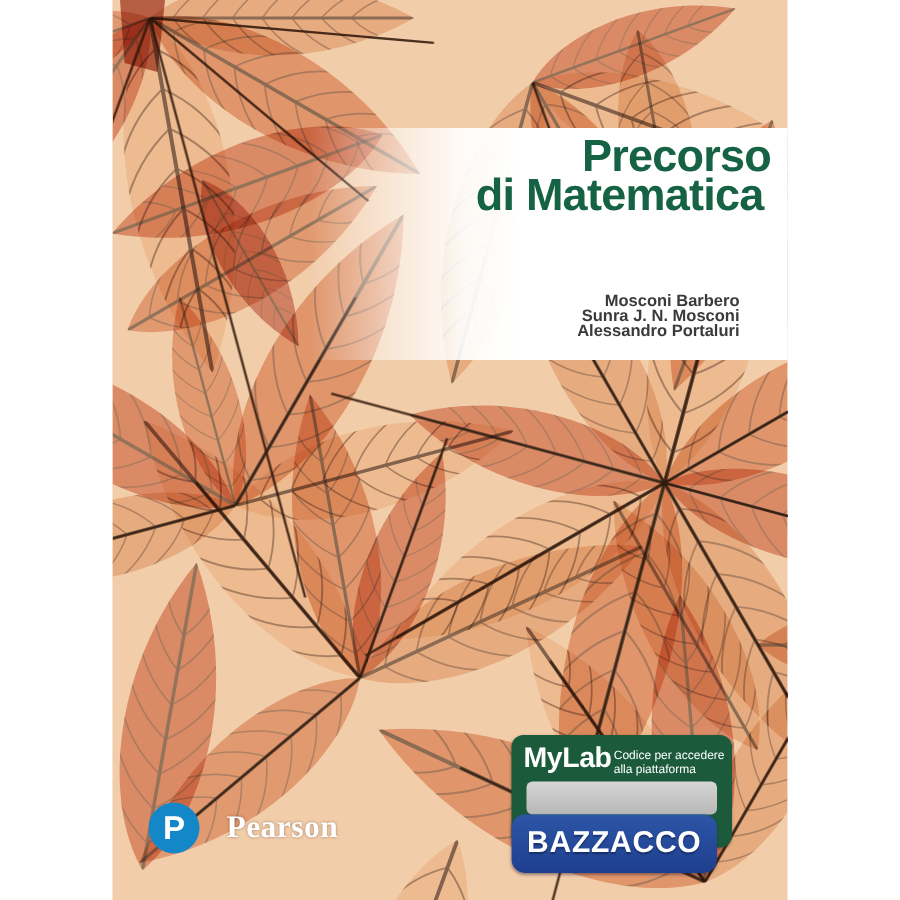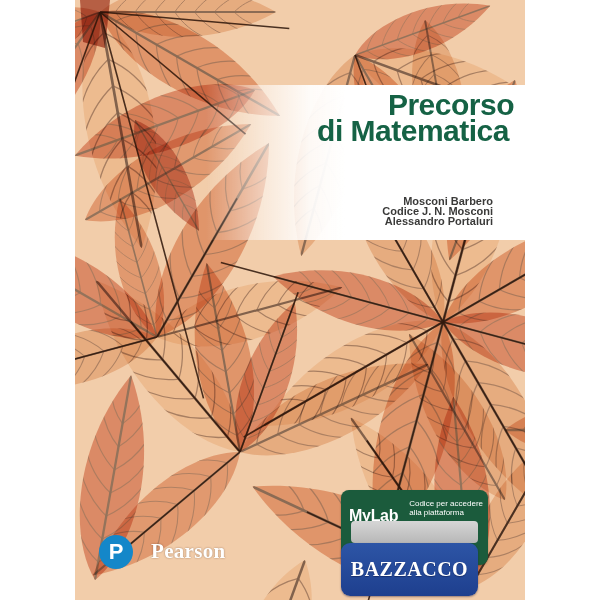--- a/index.html
+++ b/index.html
@@ -39,40 +39,40 @@
   }
   .authors div{white-space:nowrap;}
 
   
   .mylab-badge{
     position:absolute;left:266px;top:490px;width:147px;height:75px;
     background:#1b5b3c;border-radius:8px;
     box-shadow:0 1px 2px rgba(40,20,5,0.35);
   }
   .mylab-word{
-    position:absolute;left:8px;top:16px;color:#ffffff;
-    font-size:16px;line-height:20px;letter-spacing:-0.3px;
+    position:absolute;left:8px;top:6px;color:#ffffff;
+    font-size:19px;line-height:20px;letter-spacing:-0.3px;
   }
   .mylab-word .my{font-weight:600;}
   .mylab-word .lab{font-weight:800;}
   .mylab-info{
     position:absolute;right:5px;top:10px;
     color:#ffffff;font-size:8px;line-height:8.5px;font-weight:normal;
   }
   .scratch-panel{
     position:absolute;left:276px;top:521px;width:127px;height:22px;
     border-radius:4px;
     background:linear-gradient(#d6d6d6,#b7b7b7);
   }
   .code-tab{
-    position:absolute;left:266px;top:543px;width:137px;height:53px;
+    position:absolute;left:266px;top:543px;width:137px;height:39px;
     border-radius:9px;
     background:linear-gradient(#2d55a6,#1e3f8e);
     box-shadow:0 1px 2px rgba(20,10,40,0.4);
-    display:flex;align-items:center;justify-content:center;font-family:Liberation Serif, serif;
+    display:flex;align-items:center;justify-content:center;
   }
   .code-text{
     color:#ffffff;font-weight:bold;font-size:20px;letter-spacing:0.5px;
     text-shadow:0 1px 1px rgba(0,0,30,0.35);
   }
 
   
   .pearson-circle{
     position:absolute;left:24px;top:535px;width:34px;height:34px;
     border-radius:50%;background:#1487c9;
@@ -197,21 +197,21 @@
       </g>
     </svg>
 
     <div class="title-band"></div>
 
     <div class="title-line title-line1">Precorso</div>
     <div class="title-line title-line2">di Matematica</div>
 
     <div class="authors">
       <div>Mosconi Barbero</div>
-      <div>Codice J. N. Mosconi</div>
+      <div>Sunra J. N. Mosconi</div>
       <div>Alessandro Portaluri</div>
     </div>
 
     <div class="mylab-badge">
       <div class="mylab-word">
         <span class="my">My</span><span class="lab">Lab</span>
       </div>
       <div class="mylab-info">
         <div>Codice per accedere</div>
         <div>alla piattaforma</div>

